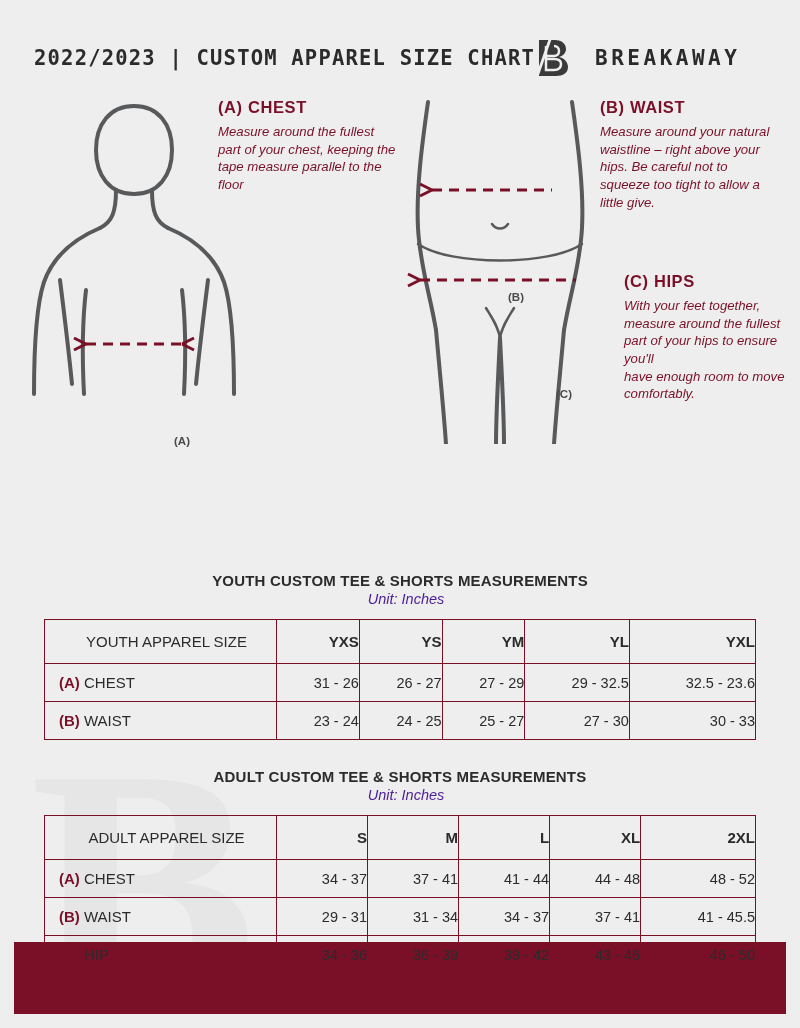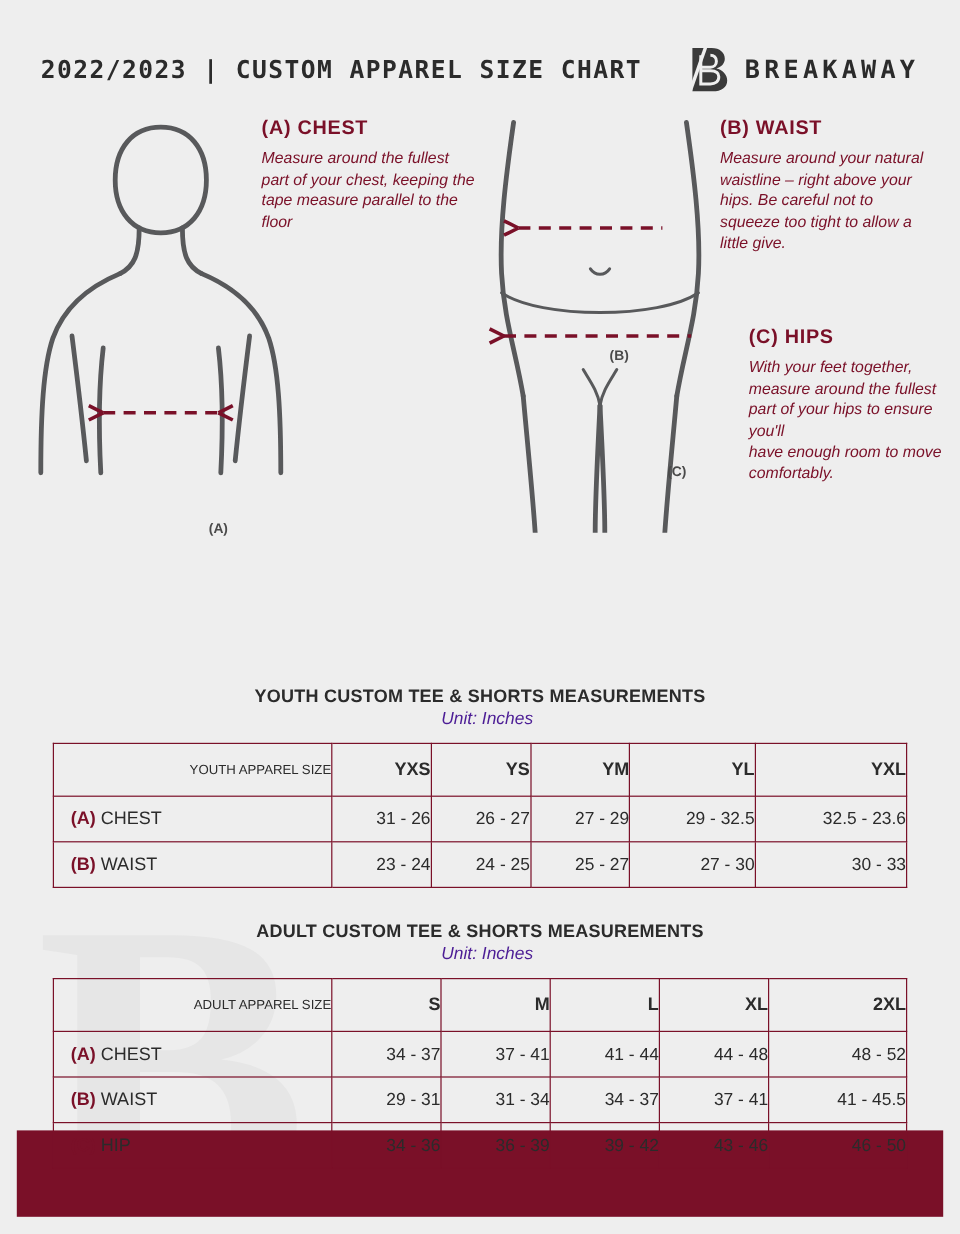--- a/index.html
+++ b/index.html
@@ -27,35 +27,34 @@
     line-height: 1;
     user-select: none;
     z-index: 0;
   }
   .content { position: relative; z-index: 1; }
 
   
   .header {
     display: flex;
     align-items: center;
-    justify-content: space-between;
     padding: 38px 34px 0 34px;
   }
   .header-title {
     font-family: "DejaVu Sans Mono", monospace;
     font-size: 20.5px;
     font-weight: bold;
     letter-spacing: 1.2px;
     color: #2b2b2b;
     white-space: nowrap;
   }
   .brand {
     display: flex;
     align-items: center;
-    gap: 14px;
+    gap: 26px;
   }
   .brand-mark {
     width: 34px; height: 40px;
     position: relative;
   }
   .brand-name {
     font-family: "DejaVu Sans Mono", monospace;
     font-size: 21px;
     font-weight: bold;
     letter-spacing: 3.5px;
@@ -127,24 +126,24 @@
     font-size: 14.5px;
     color: #2b2b2b;
     font-weight: normal;
   }
   table thead th {
     font-weight: bold;
     font-size: 15px;
     height: 44px;
   }
   table thead th.rowlabel {
-    text-align: right;
+    text-align: center;
     padding-left: 12px;
     font-weight: normal;
-    font-size: 11px;
+    font-size: 15px;
   }
   table tbody td.rowlabel {
     text-align: left;
     padding-left: 14px;
     font-size: 15px;
   }
   .lbl-letter { color: #7a1028; font-weight: bold; }
   col.first { width: 232px; }
 
   

